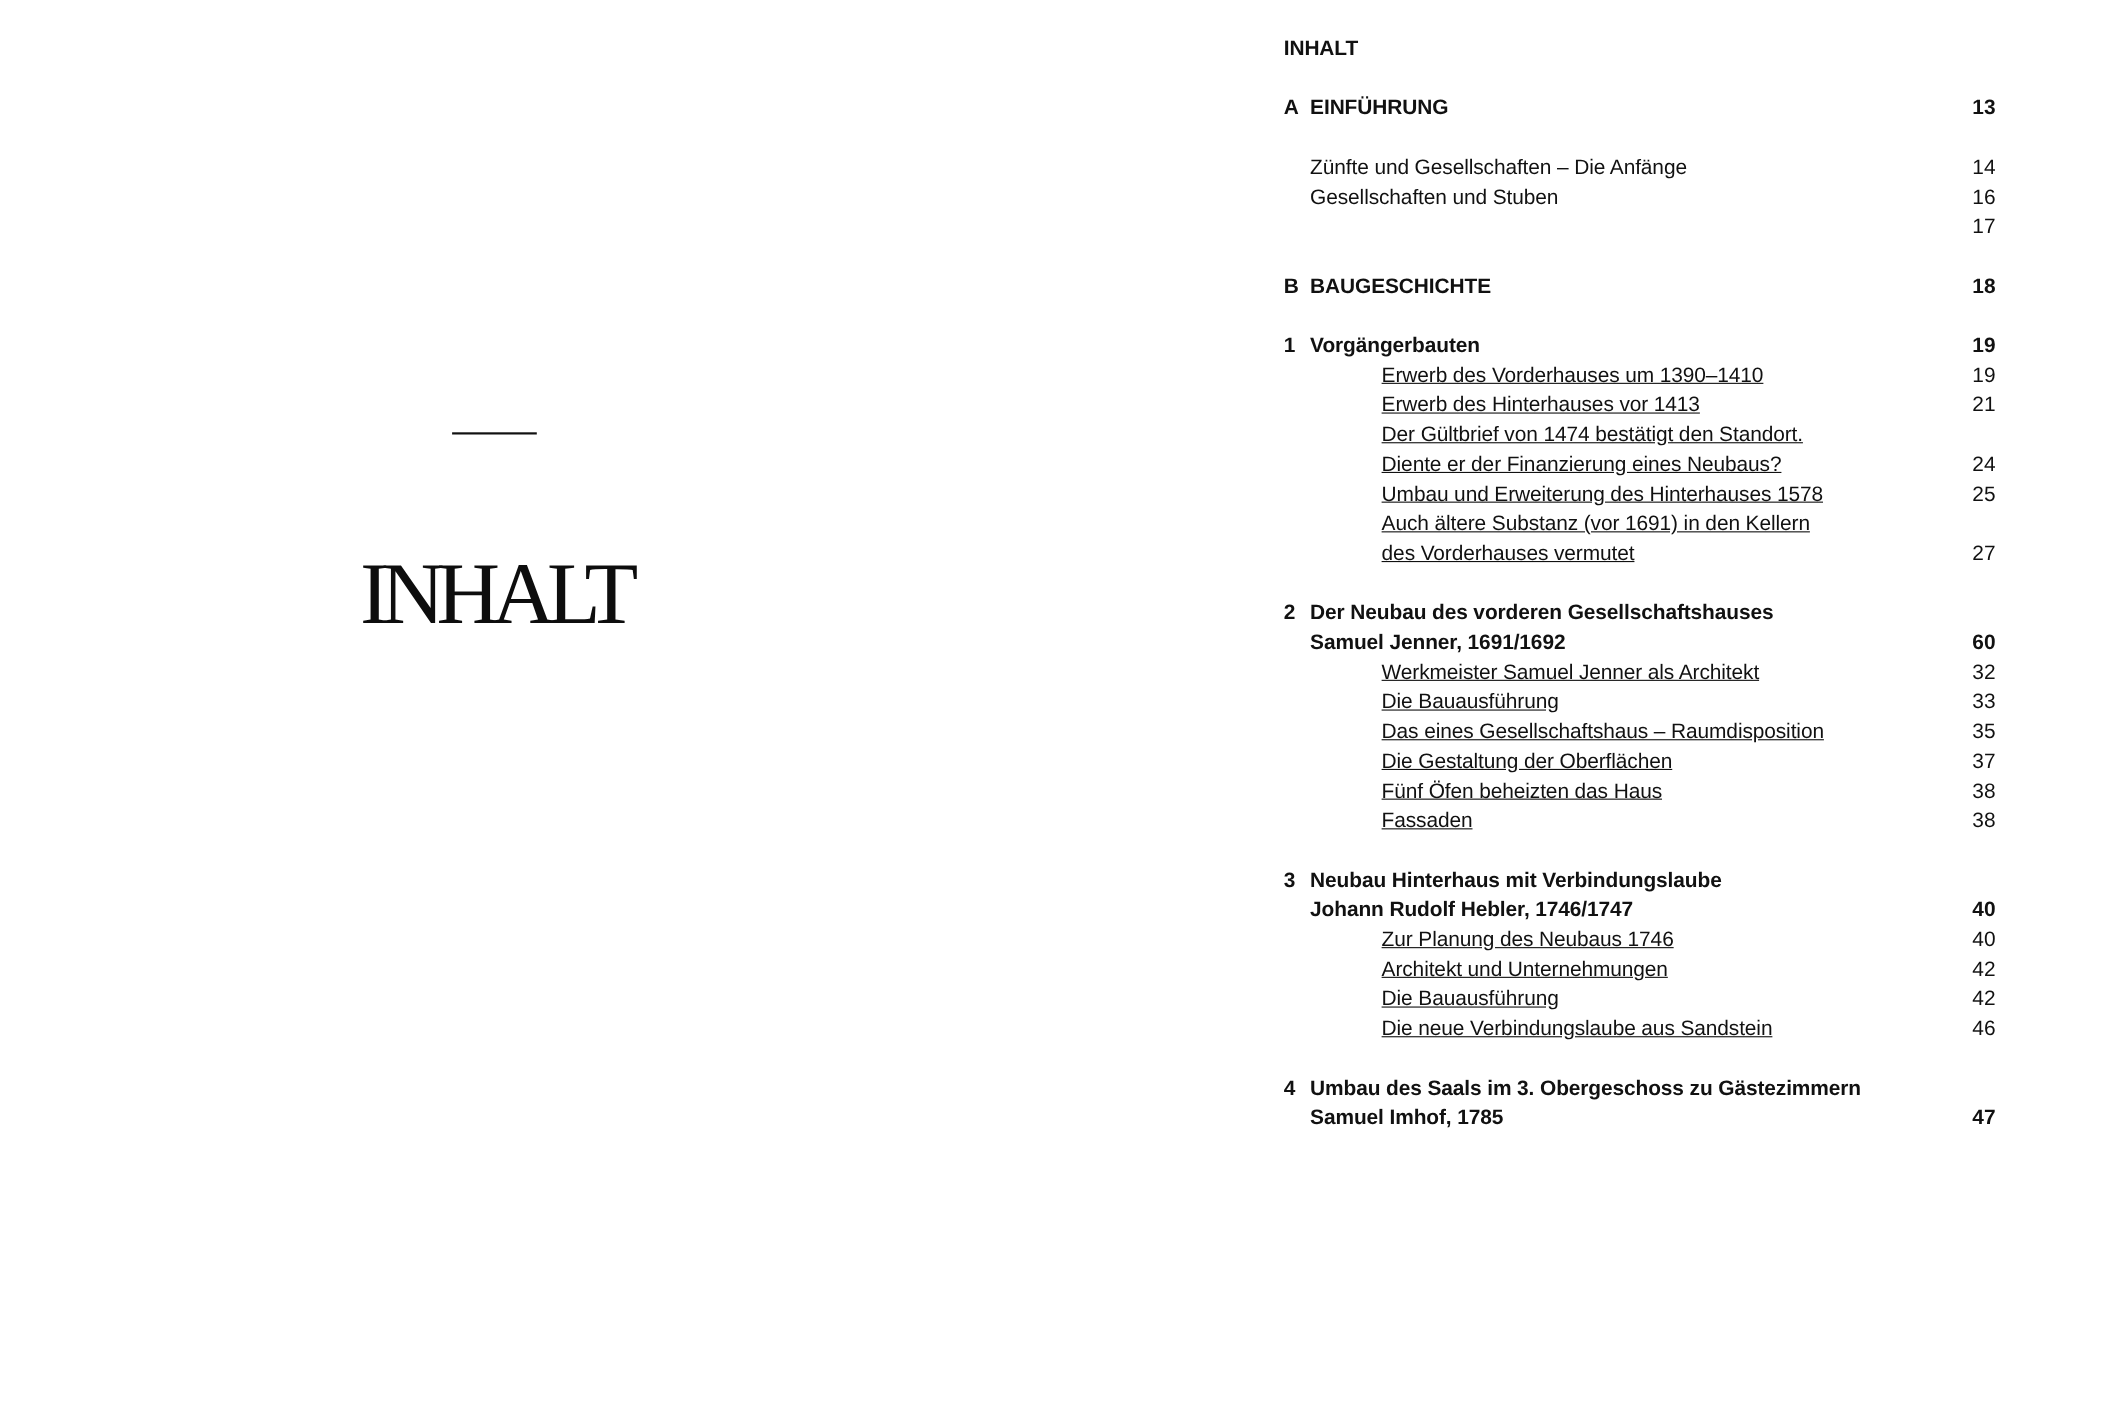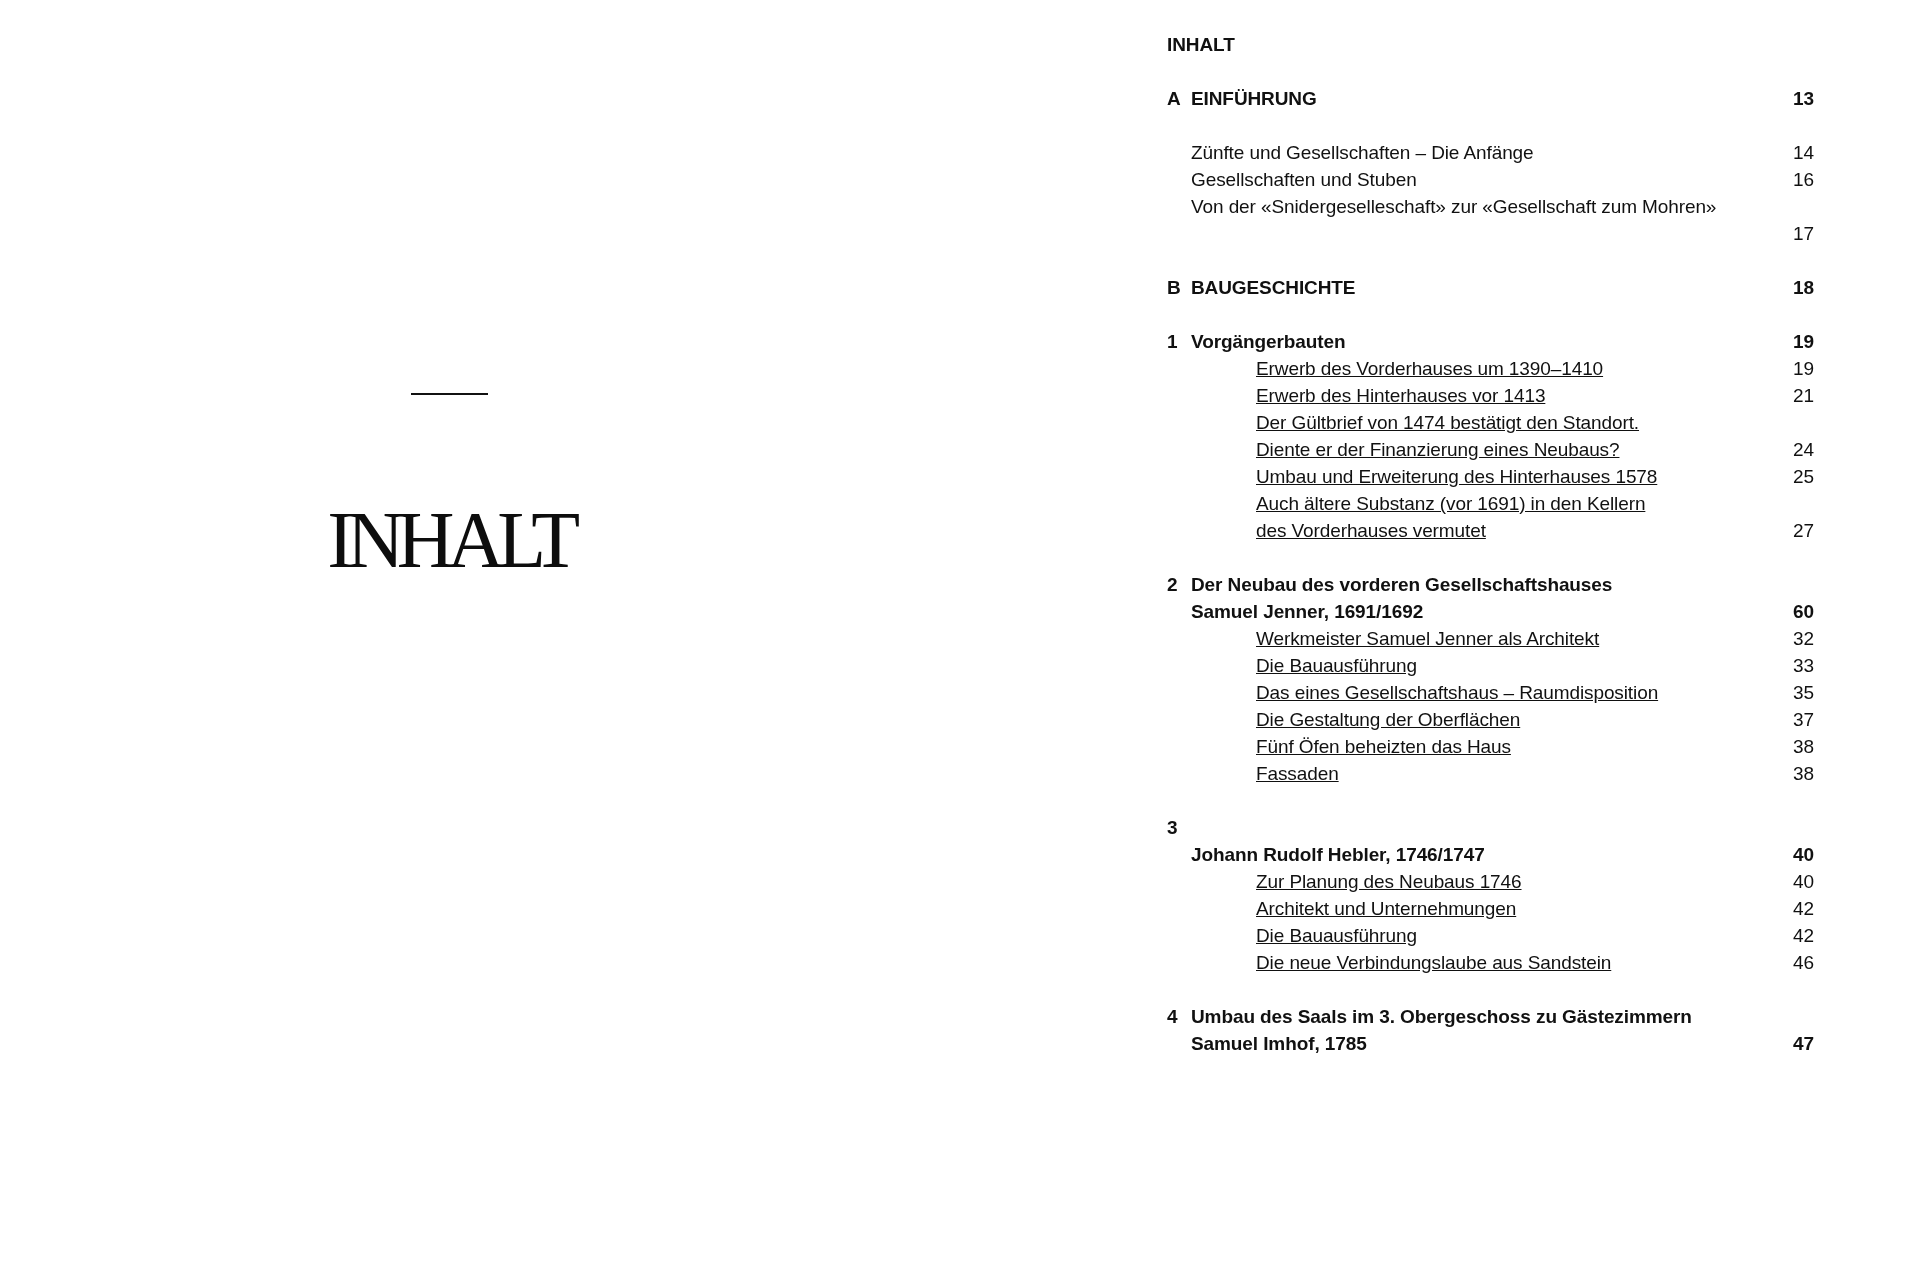--- a/index.html
+++ b/index.html
@@ -109,24 +109,20 @@
     <div class="toc-blank"></div>
     <div class="toc-line lvl-1">
       <span class="txt">Zünfte und Gesellschaften – Die Anfänge</span>
       <span class="pg">14</span>
     </div>
     <div class="toc-line lvl-1">
       <span class="txt">Gesellschaften und Stuben</span>
       <span class="pg">16</span>
     </div>
     <div class="toc-line lvl-1">
-      <span class="txt">Von der «Snidergeselleschaft» zur «Gesellschaft zum Mohren»</span>
-      <span class="pg"></span>
-    </div>
-    <div class="toc-line lvl-1">
       <span class="pg">17</span>
     </div>
     <div class="toc-blank"></div>
 
     <div class="toc-line bold lvl-1">
       <span class="lbl">B</span>
       <span class="txt">BAUGESCHICHTE</span>
       <span class="pg">18</span>
     </div>
     <div class="toc-blank"></div>
@@ -195,20 +191,21 @@
       <span class="pg">38</span>
     </div>
     <div class="toc-line lvl-2">
       <span class="txt">Fassaden</span>
       <span class="pg">38</span>
     </div>
     <div class="toc-blank"></div>
 
     <div class="toc-line bold lvl-1">
       <span class="lbl">3</span>
+      <span class="txt">Neubau Hinterhaus mit Verbindungslaube</span>
     </div>
     <div class="toc-line bold lvl-1">
       <span class="txt">Johann Rudolf Hebler, 1746/1747</span>
       <span class="pg">40</span>
     </div>
     <div class="toc-line lvl-2">
       <span class="txt">Zur Planung des Neubaus 1746</span>
       <span class="pg">40</span>
     </div>
     <div class="toc-line lvl-2">

